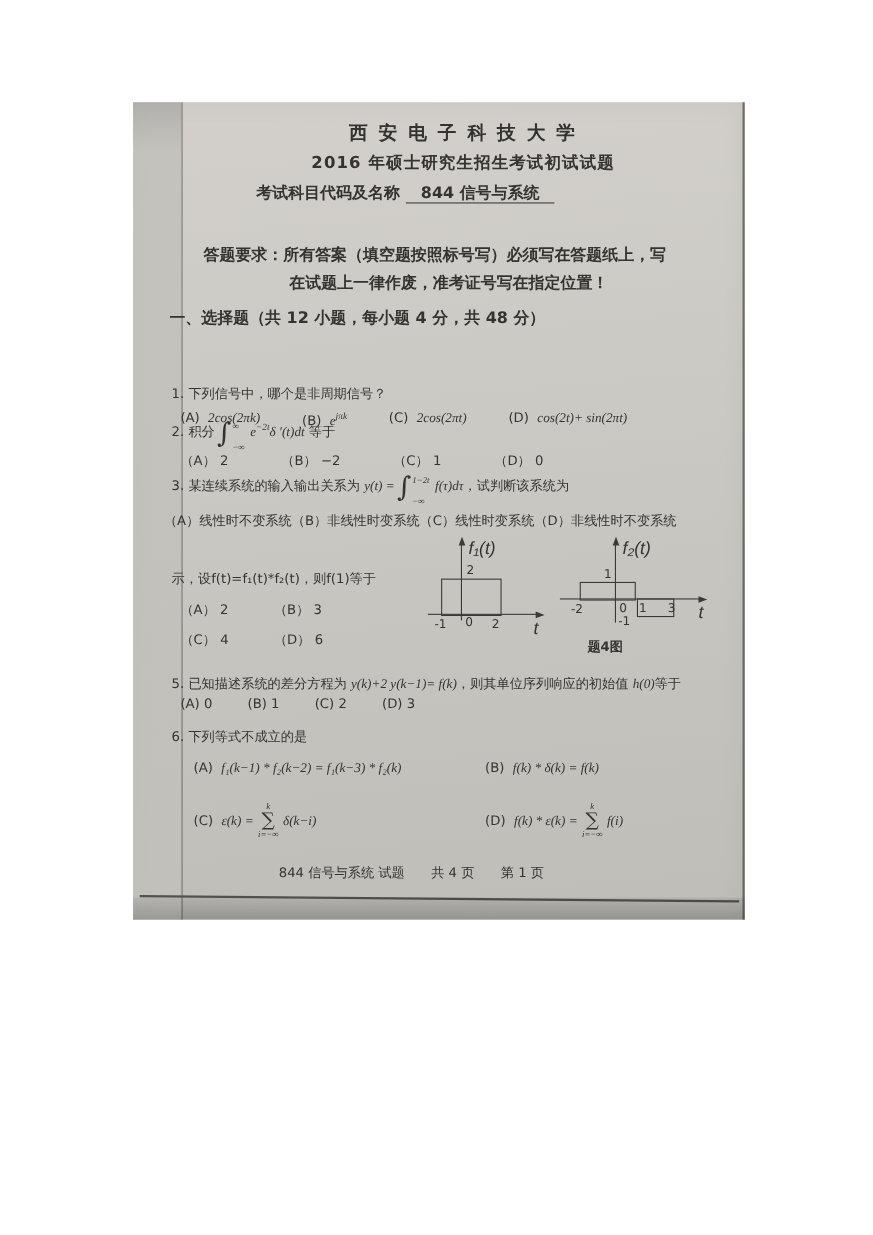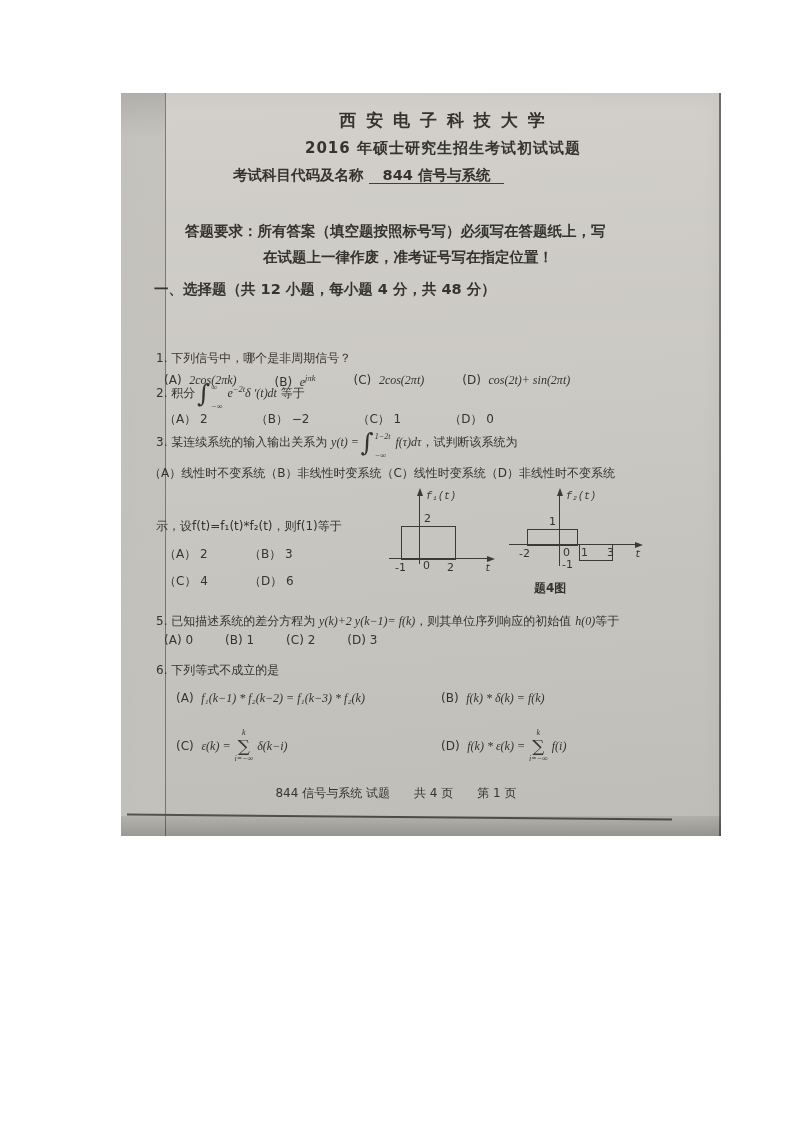--- a/index.html
+++ b/index.html
@@ -4,21 +4,20 @@
 <style>
   html,body{margin:0;padding:0;}
   body{
     width:794px;height:1123px;position:relative;background:#ffffff;overflow:hidden;
     font-family:"DejaVu Sans","Liberation Sans",sans-serif;color:#353330;
   }
   .page{
     position:absolute;left:121px;top:93px;width:556px;height:743px;
     background:linear-gradient(175deg,#d3d0cb 0%,#cac8c3 45%,#bfbdb8 100%);
     box-shadow:inset 0 0 25px rgba(0,0,0,0.05);
-    padding-left:44px;
   }
   .page::before{ 
     content:"";position:absolute;left:0;top:0;bottom:0;width:44px;
     background:linear-gradient(180deg,#a8a6a2 0%,#c0beb9 6%,#c3c1bc 100%);
     opacity:.75;
   }
   .page::after{ 
     content:"";position:absolute;left:0;bottom:0;right:0;height:20px;
     background:linear-gradient(180deg,rgba(0,0,0,0.07),rgba(0,0,0,0.2));
   }
@@ -39,21 +38,21 @@
   .intwrap .bigop{font-size:25px;line-height:1;font-family:"DejaVu Serif",serif;font-style:normal;}
   .intlims{display:inline-flex;flex-direction:column;justify-content:space-between;height:30px;
     font-size:8px;font-family:"Liberation Serif",serif;font-style:italic;margin:0 3px 0 1px;}
   .sumwrap{display:inline-flex;flex-direction:column;align-items:center;vertical-align:middle;margin:0 4px;}
   .sumwrap .lim{font-size:8px;line-height:1.1;font-family:"Liberation Serif",serif;font-style:italic;}
   .sumwrap .bigop{font-size:17px;line-height:1;font-family:"DejaVu Serif",serif;}
   .optflex{display:flex;align-items:center;}
   
   .fig{position:absolute;left:268px;top:399px;width:258px;height:105px;font-size:11px;}
   .fig .lbl{position:absolute;line-height:1;}
-  .fig .it{font-family:Liberation Mono, monospace;font-style:italic;font-size:10px;}
+  .fig .it{font-family:Liberation Sans, sans-serif;font-style:italic;font-size:16px;}
   .axis-h{position:absolute;height:1.4px;background:#3b3a37;}
   .axis-v{position:absolute;width:1.4px;background:#3b3a37;}
   .arrow-r{position:absolute;width:0;height:0;border-top:3.5px solid transparent;border-bottom:3.5px solid transparent;border-left:8px solid #3b3a37;}
   .arrow-u{position:absolute;width:0;height:0;border-left:3.5px solid transparent;border-right:3.5px solid transparent;border-bottom:8px solid #3b3a37;}
   .rect{position:absolute;border:1.4px solid #3b3a37;background:transparent;}
 </style>
 </head>
 <body>
 
 <div class="page">

